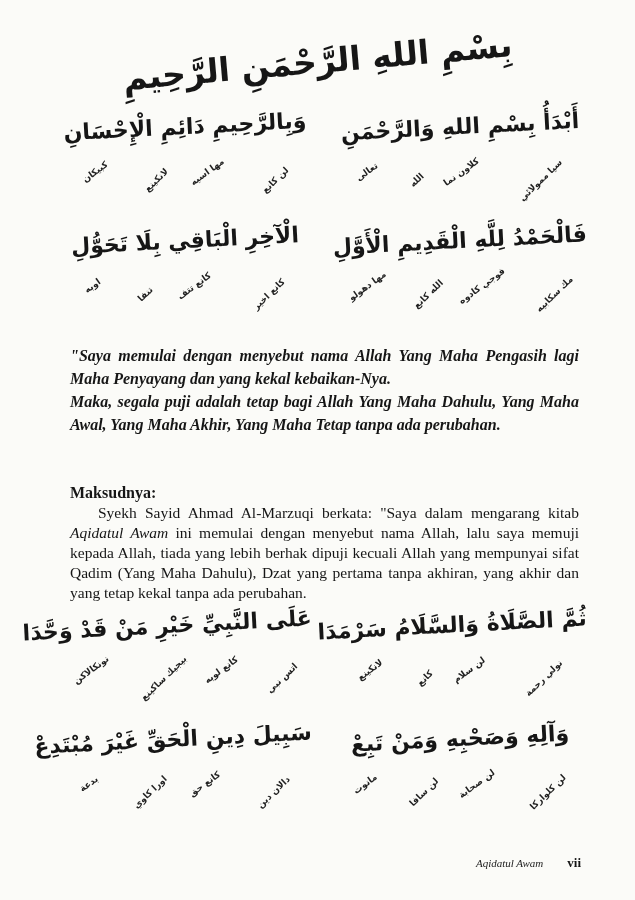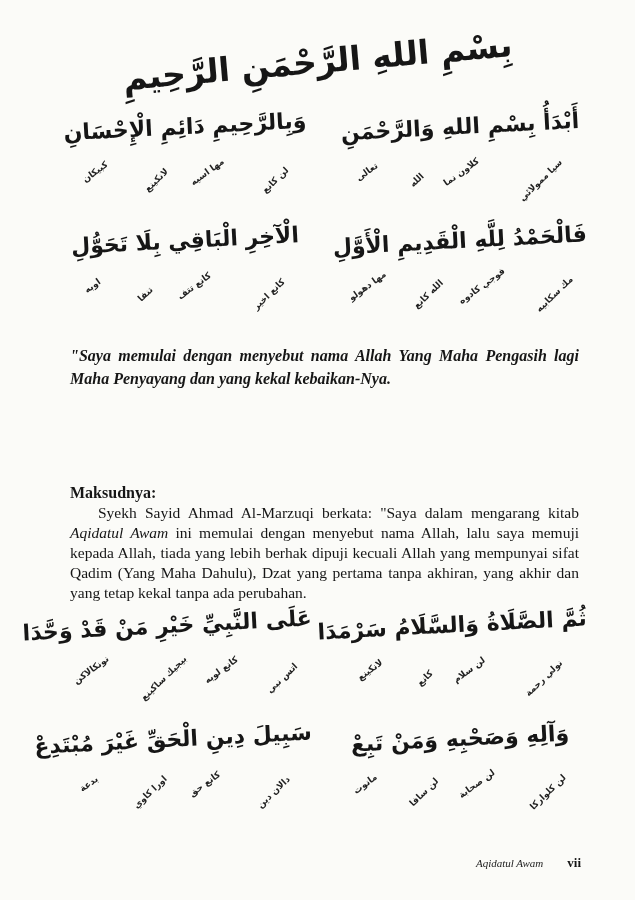--- a/index.html
+++ b/index.html
@@ -123,20 +123,21 @@
           <span class="ann">تنفا</span>
           <span class="ann">اوبه</span>
         </div>
       </div>
     </div>
 
   </section>
 
   <div class="translation">
     <p>"Saya memulai dengan menyebut nama Allah Yang Maha Pengasih lagi Maha Penyayang dan yang kekal kebaikan-Nya.</p>
+    <p>Maka, segala puji adalah tetap bagi Allah Yang Maha Dahulu, Yang Maha Awal, Yang Maha Akhir, Yang Maha Tetap tanpa ada perubahan.</p>
   </div>
 
   <div class="meaning-heading">Maksudnya:</div>
 
   <p class="meaning-body"><span>Syekh Sayid Ahmad Al-Marzuqi berkata: "Saya dalam mengarang kitab </span><i>Aqidatul Awam</i><span> ini memulai dengan menyebut nama Allah, lalu saya memuji kepada Allah, tiada yang lebih berhak dipuji kecuali Allah yang mempunyai sifat Qadim (Yang Maha Dahulu), Dzat yang pertama tanpa akhiran, yang akhir dan yang tetap kekal tanpa ada perubahan.</span></p>
 
   <section class="verse-block bottom">
 
     <div class="verse-row">
       <div class="hemistich">

